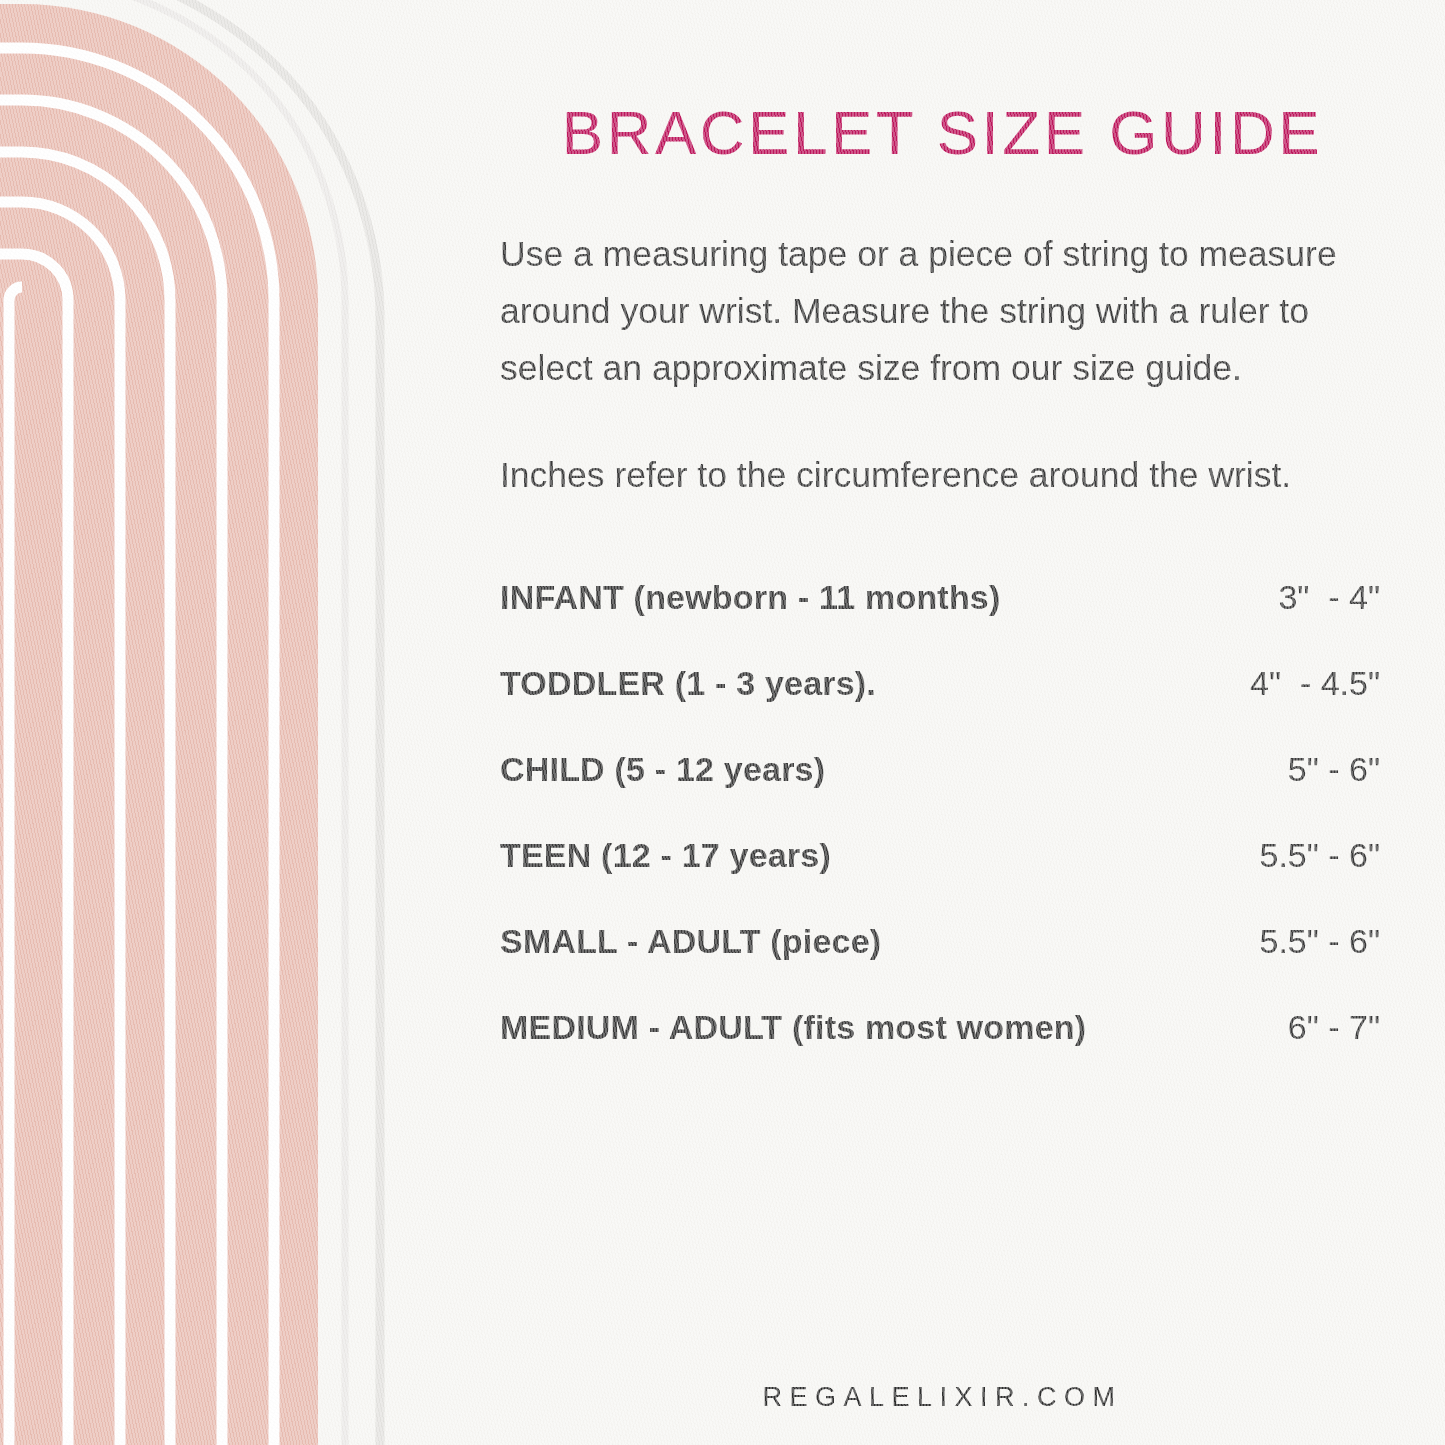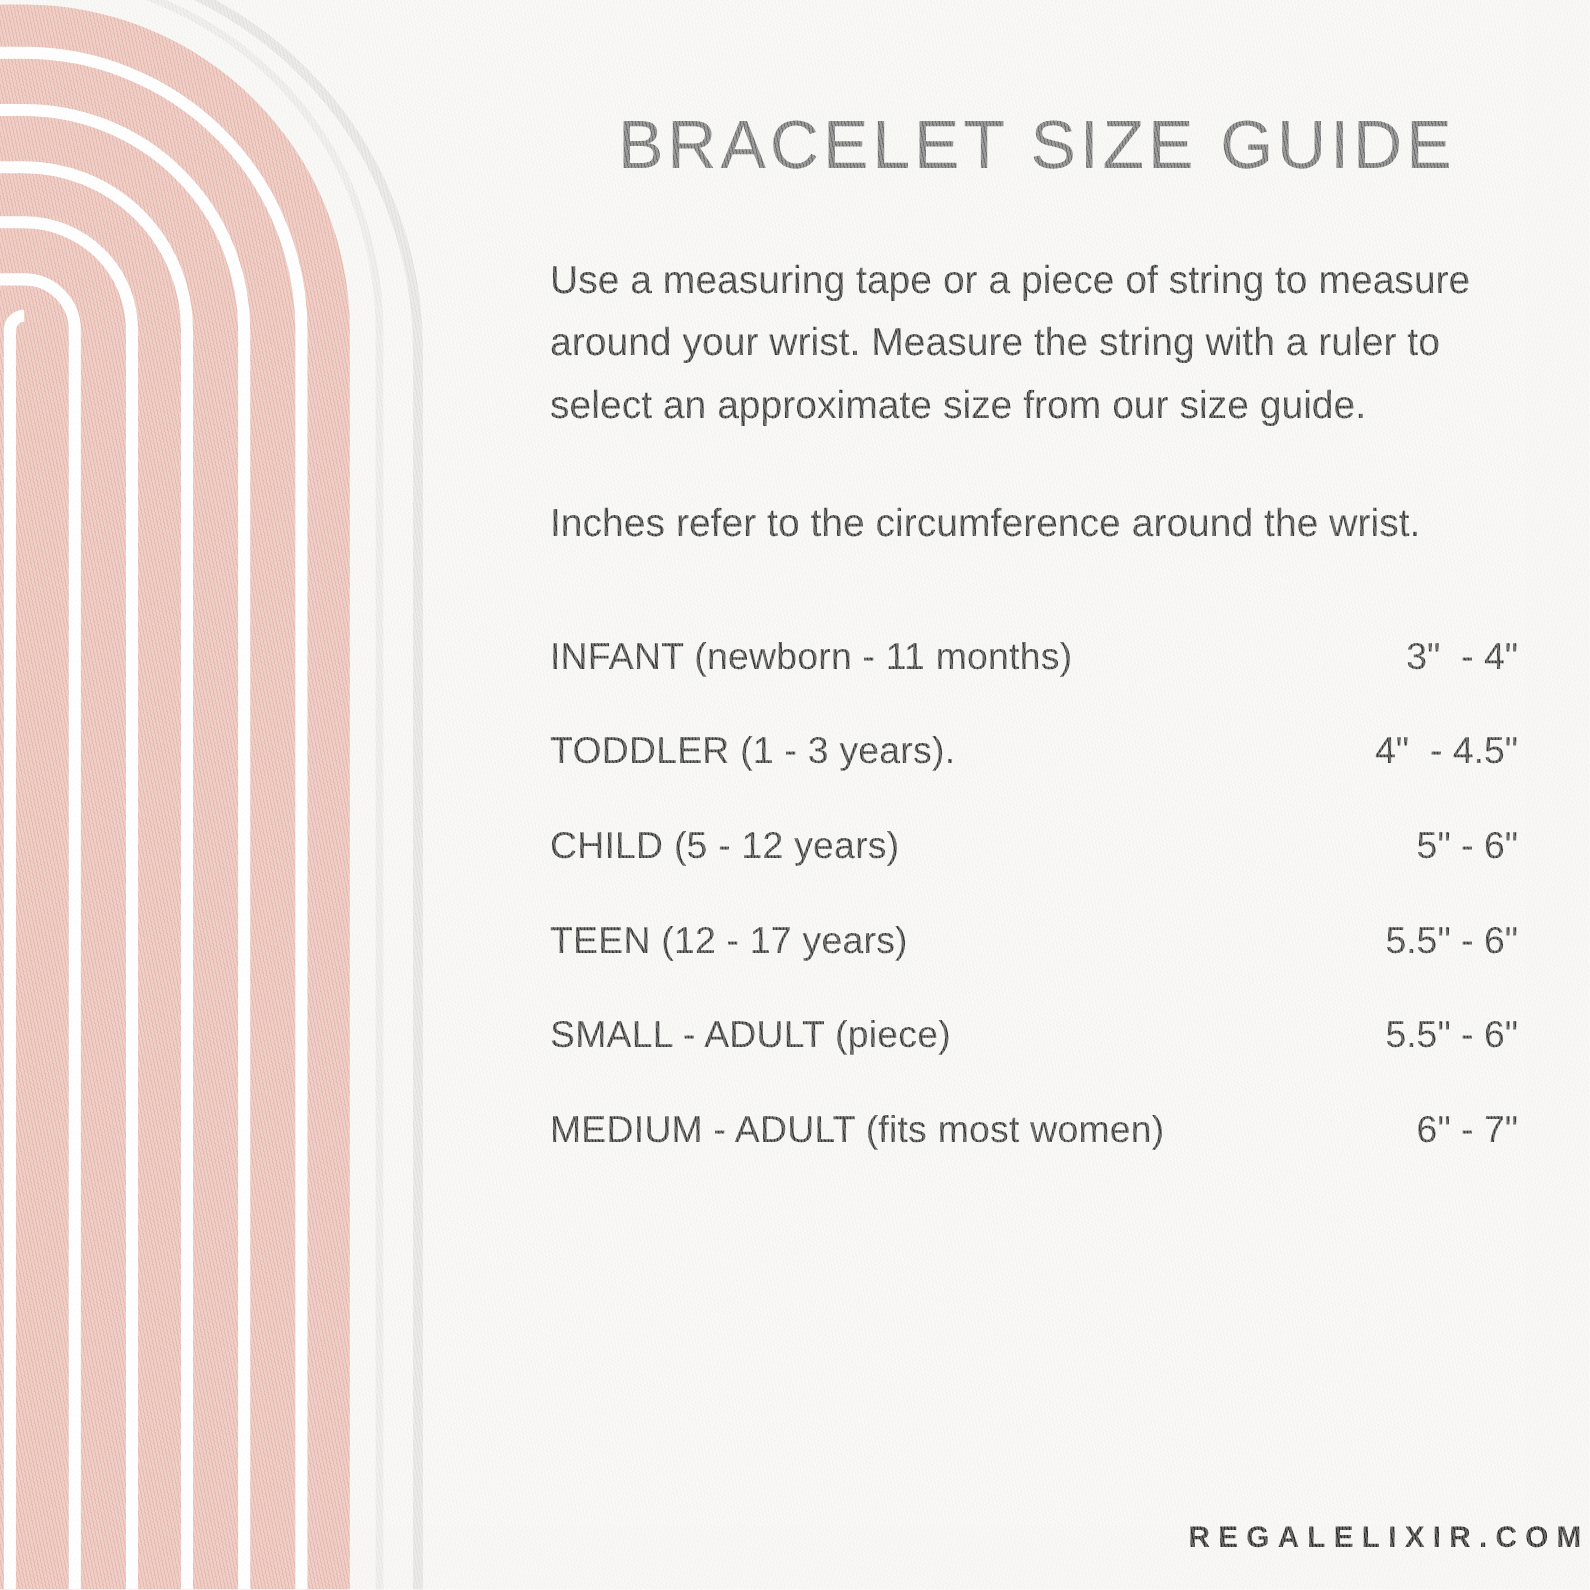--- a/index.html
+++ b/index.html
@@ -57,21 +57,21 @@
 
   #page-title {
     position: absolute;
     left: 0;
     top: 55px;
     width: 1005px;
     text-align: center;
     font-size: 62px;
     font-weight: 300;
     letter-spacing: 3.5px;
-    color: #737373;
+    color: #be185d;
     white-space: nowrap;
   }
 
   .body-copy {
     position: absolute;
     left: 60px;
     width: 880px;
     font-size: 35.5px;
     font-weight: 300;
     line-height: 57px;
@@ -93,43 +93,43 @@
     position: relative;
     height: 86px;
     color: #3a3a3a;
   }
 
   .size-label {
     position: absolute;
     left: 0;
     top: 0;
     font-size: 34px;
-    font-weight: 400;
+    font-weight: 700;
     letter-spacing: 0.2px;
     white-space: pre;
     text-align: right;
   }
 
   .size-value {
     position: absolute;
     right: 0;
     top: 0;
     font-size: 34px;
     font-weight: 400;
     white-space: pre;
   }
 
   #site-footer {
     position: absolute;
     left: 0;
     top: 1382px;
     width: 1005px;
-    text-align: right;
+    text-align: center;
     font-size: 27px;
-    font-weight: 700;
+    font-weight: 400;
     letter-spacing: 7.5px;
     color: #2e2e2e;
     white-space: nowrap;
   }
 </style>
 </head>
 <body>
 
 <div id="poster">
 

